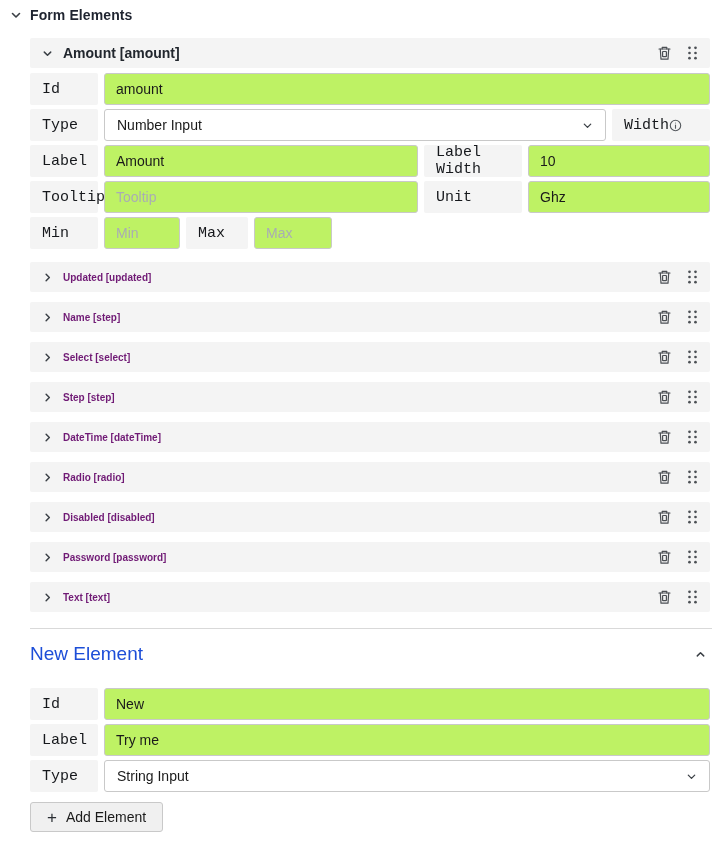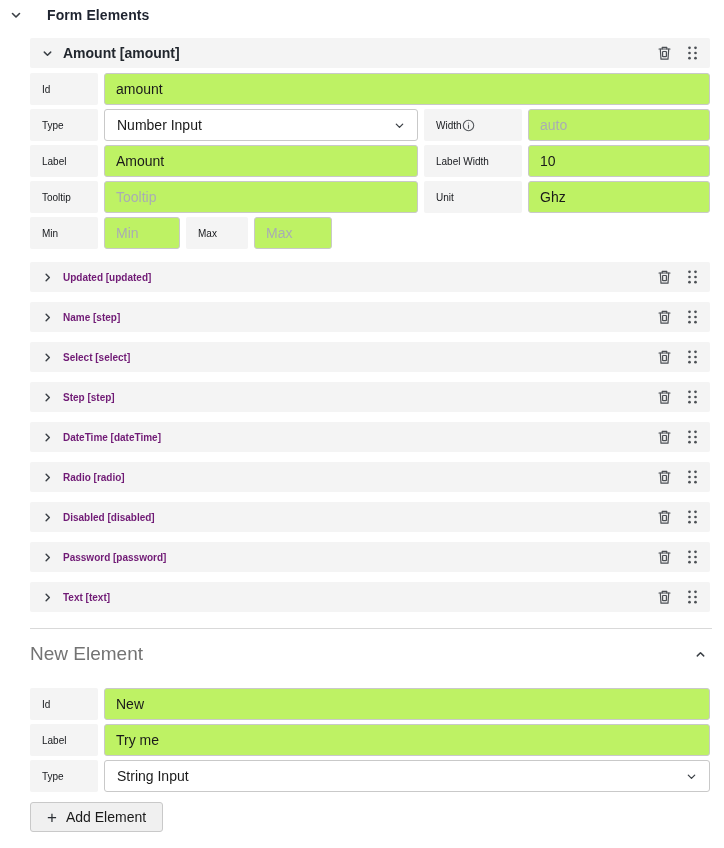--- a/index.html
+++ b/index.html
@@ -1,21 +1,21 @@
 <!DOCTYPE html>
 <html><head>
 <meta charset="utf-8">
 <style>
   * { margin:0; padding:0; box-sizing:border-box; }
   html,body { width:724px; height:848px; background:#ffffff;
     font-family:"Liberation Sans", sans-serif; color:#1a1a1a; }
   .page { padding:7px 14px 0 10px; }
 
   
-  .top-header { display:flex; align-items:center; gap:25px; height:16px; }
+  .top-header { display:flex; align-items:center; gap:8px; height:16px; }
   .top-header .title { font-size:14px; font-weight:700; color:#1f2430; letter-spacing:.1px; }
   .chev { display:inline-flex; align-items:center; justify-content:center; color:#3a3f45; cursor:pointer; }
   .chev svg { display:block; }
 
   .content { margin-left:20px; width:680px; }
 
   
   .elem-header { height:30px; background:#f4f4f4; border-radius:2px;
     display:flex; align-items:center; padding:0 10px 0 12px; }
   .elem-header .etitle { margin-left:10px; font-size:14px; font-weight:700; color:#22272e; }
@@ -23,21 +23,21 @@
   .icon-btn { display:inline-flex; align-items:center; justify-content:center;
     color:#4b4f54; cursor:pointer; width:16px; height:16px; }
   .icon-btn svg { display:block; }
 
   .panel-header { margin-top:15px; }
 
   
   .form-rows { margin-top:5px; }
   .frow { display:flex; gap:6px; height:32px; margin-bottom:4px; }
   .cell-label { flex:none; width:68px; background:#f4f4f4; border-radius:2px;
-    font-size:10px; color:#16181c; display:flex; align-items:center; padding:0 12px; }
+    font-size:15px; color:#16181c; display:flex; align-items:center; padding:0 12px;font-family:Liberation Mono, monospace; }
   .cell-label.wide { width:98px; justify-content:flex-start; padding-right:12px; }
   .txt { border:1px solid #c9c9c9; border-radius:3px; height:32px; padding:0 11px;
     font-size:14px; font-family:"Liberation Sans", sans-serif; color:#1a1a1a;
     background:#bef264; outline:none; min-width:0; }
   .txt::placeholder { color:#a9adb3; opacity:1; }
   .grow { flex:1; }
   .w-right { flex:none; width:182px; }
   .w-min { flex:none; width:76px; }
   .w-max { flex:none; width:78px; }
   .cell-label.maxlab { width:62px; }
@@ -50,21 +50,21 @@
 
   
   .collapsed-list { margin-top:13px; }
   .collapsed-row { height:30px; background:#f4f4f4; border-radius:2px; margin-bottom:10px;
     display:flex; align-items:center; padding:0 10px 0 12px; cursor:pointer; }
   .collapsed-row .etitle { margin-left:10px; font-size:10px; font-weight:700; color:#701a75;text-align:center; }
 
   
   .divider { margin-top:16px; border:none; border-top:1px solid #d9d9d9; width:682px; }
   .new-header { margin-top:14px; margin-bottom:23px; display:flex; align-items:center; }
-  .new-header .ntitle { font-size:19px; font-weight:500; color:#737373; }
+  .new-header .ntitle { font-size:19px; font-weight:500; color:#1d4ed8; }
   .new-header .chev { margin-left:auto; margin-right:4px; }
   .add-btn { margin-top:6px; height:30px; display:inline-flex; align-items:center; gap:9px;
     background:#f0f0f0; border:1px solid #c9c9c9; border-radius:3px; padding:0 16px;
     font-size:14px; font-family:"Liberation Sans", sans-serif; color:#1a1a1a; cursor:pointer; }
   .add-btn .plus { font-size:17px; font-weight:400; line-height:1; color:#2a2e33; }
 </style>
 </head>
 <body>
 
 <div class="page">
@@ -130,21 +130,20 @@
         <span class="cell-label wide">
           <span>Width</span>
           <span class="info">
             <svg width="13" height="13" viewBox="0 0 14 14" fill="none" stroke="currentColor" stroke-width="1.2" stroke-linecap="round">
                 <circle cx="7" cy="7" r="5.6"></circle>
                 <line x1="7" y1="6.4" x2="7" y2="10"></line>
                 <circle cx="7" cy="4.2" r="0.55" fill="currentColor" stroke="none"></circle>
               </svg>
           </span>
         </span>
-        <input class="txt w-right" type="text" placeholder="auto" style="">
       </div>
 
       <div class="frow">
         <span class="cell-label">Label</span>
         <input class="txt grow" type="text" value="Amount" style="">
         <span class="cell-label wide">Label Width</span>
         <input class="txt w-right" type="text" value="10" style="">
       </div>
 
       <div class="frow">

